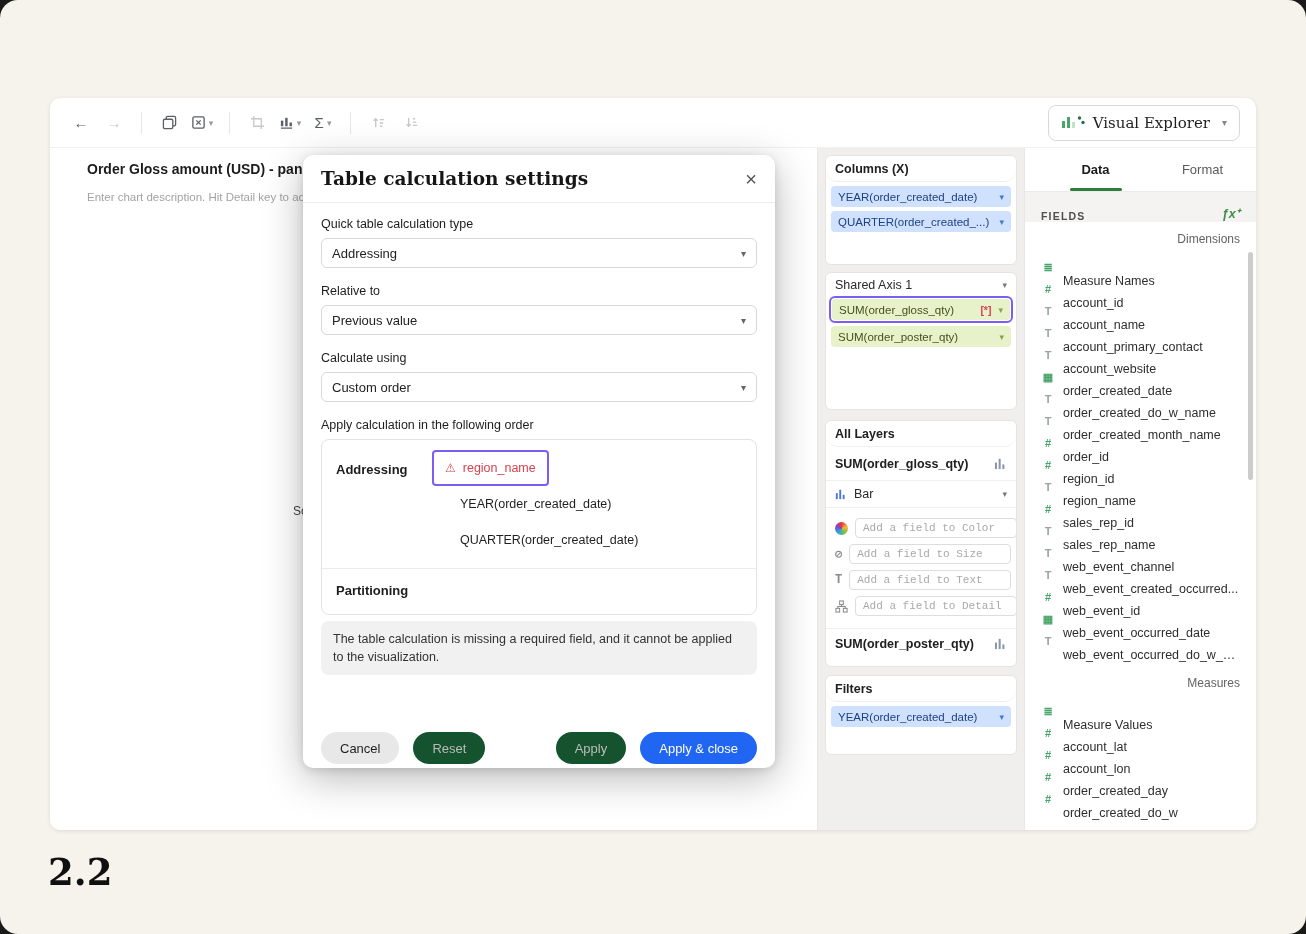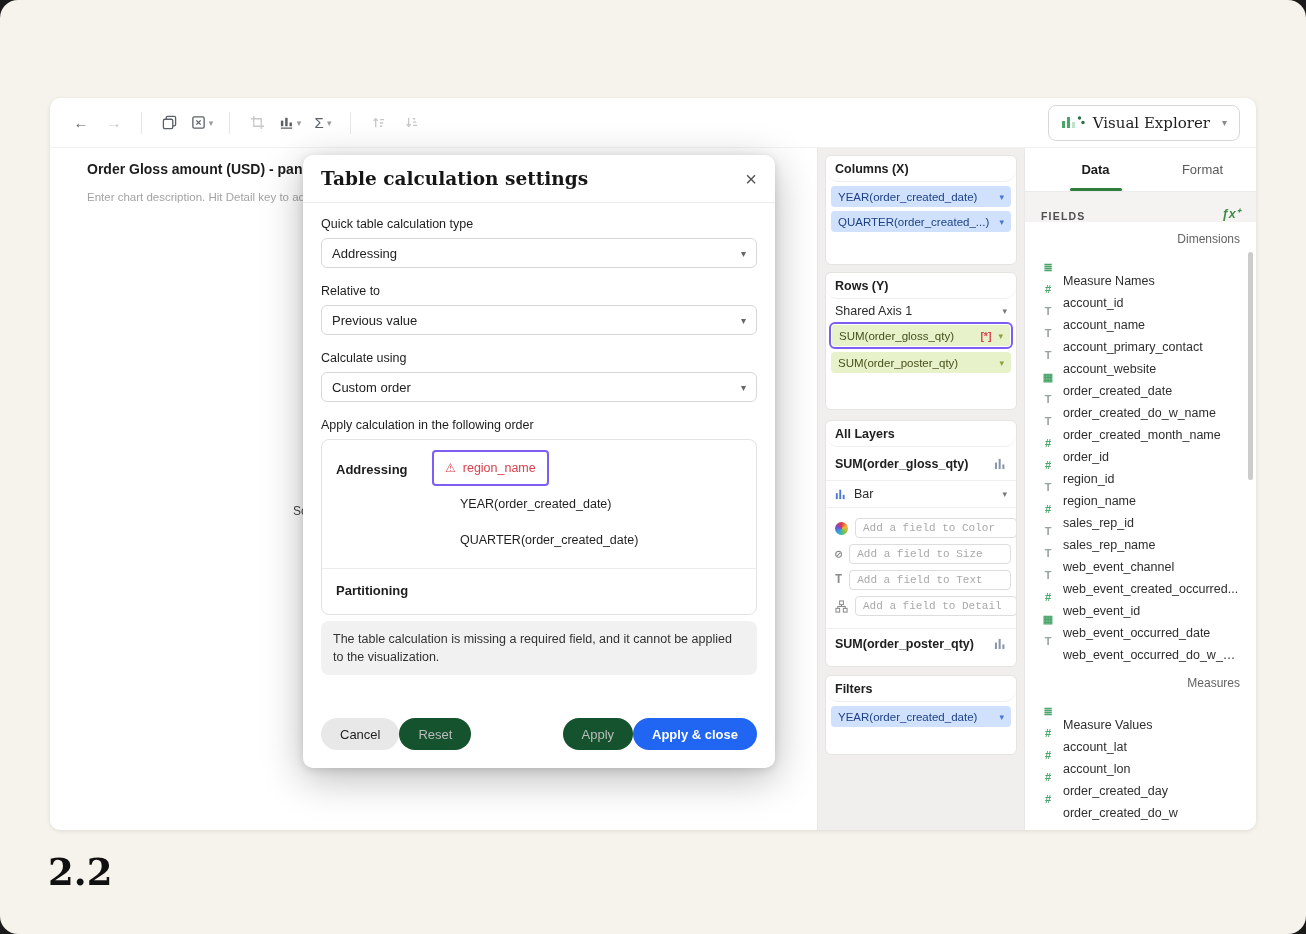--- a/index.html
+++ b/index.html
@@ -108,26 +108,26 @@
   .select .chev { margin-left: auto; font-size: 10px; color: #666; }
   .orderbox { border: 1px solid #e3e3e3; border-radius: 8px; margin-top: 2px; }
   .orow1 { display: flex; padding: 10px 14px; min-height: 116px; }
   .ocol1 { width: 96px; flex: 0 0 auto; font-size: 13px; font-weight: 700; color: #1d1d1d; padding-top: 12px; }
   .oitems { flex: 1; min-width: 0; }
   .err-item { display: inline-flex; align-items: center; gap: 7px; border: 2px solid #7d5ef2; border-radius: 4px; padding: 9px 11px; color: #d9414e; font-size: 12.5px; cursor: pointer; }
   .err-item .warn { font-size: 12px; color: #d9414e; }
   .oitem { padding: 11px 0 11px 28px; font-size: 12.5px; color: #1f1f1f; cursor: pointer; }
   .orow2 { border-top: 1px solid #ececec; padding: 14px 14px 16px; font-size: 13px; font-weight: 700; color: #1d1d1d; }
   .warnbox { background: #f1f1f1; border-radius: 8px; padding: 9px 12px; font-size: 12.5px; color: #333; line-height: 1.45; margin-top: 6px; }
-  .modal-f { margin-top: auto; flex: 0 0 auto; display: flex; align-items: flex-start; padding: 14px 18px 18px; }
+  .modal-f { margin-top: auto; flex: 0 0 auto; display: flex; align-items: flex-start; gap: 14px; padding: 14px 18px 4px; }
   .btn { height: 32px; border: none; border-radius: 17px; display: flex; align-items: center; justify-content: center; font-size: 13px; padding: 0 19px; cursor: pointer; font-family: inherit; }
   .btn.cancel { background: #e8e8e8; color: #1f1f1f; }
   .btn.ghost { background: #14532d; color: #bcbcbc; cursor: default; }
   .fspacer { flex: 1; }
-  .btn.primary { background: #2166f2; color: #fff; font-weight: 700; }
+  .btn.primary { background: #2166f2; color: #fff; font-weight: 400; }
 
   .version { position: absolute; left: 48px; top: 850px; font-family: "DejaVu Serif", serif; font-weight: 700; font-size: 37px; color: #101010; }
 </style>
 </head>
 <body>
 
 <div class="page">
 
   <div class="app">
 
@@ -230,21 +230,20 @@
               <span class="chev">▾</span>
             </div>
             <div class="pill blue">
               <span class="plabel">QUARTER(order_created_...)</span>
               <span class="chev">▾</span>
             </div>
           </div>
         </div>
 
         <div class="card rows">
-          <div class="card-h">Rows (Y)</div>
           <div class="axisrow">
             <span>Shared Axis 1</span>
             <span class="chev">▾</span>
           </div>
           <div class="sel-outline">
             <div class="pill green">
               <span class="plabel">SUM(order_gloss_qty)</span>
               <span class="marker">[*]</span>
               <span class="chev">▾</span>
             </div>

